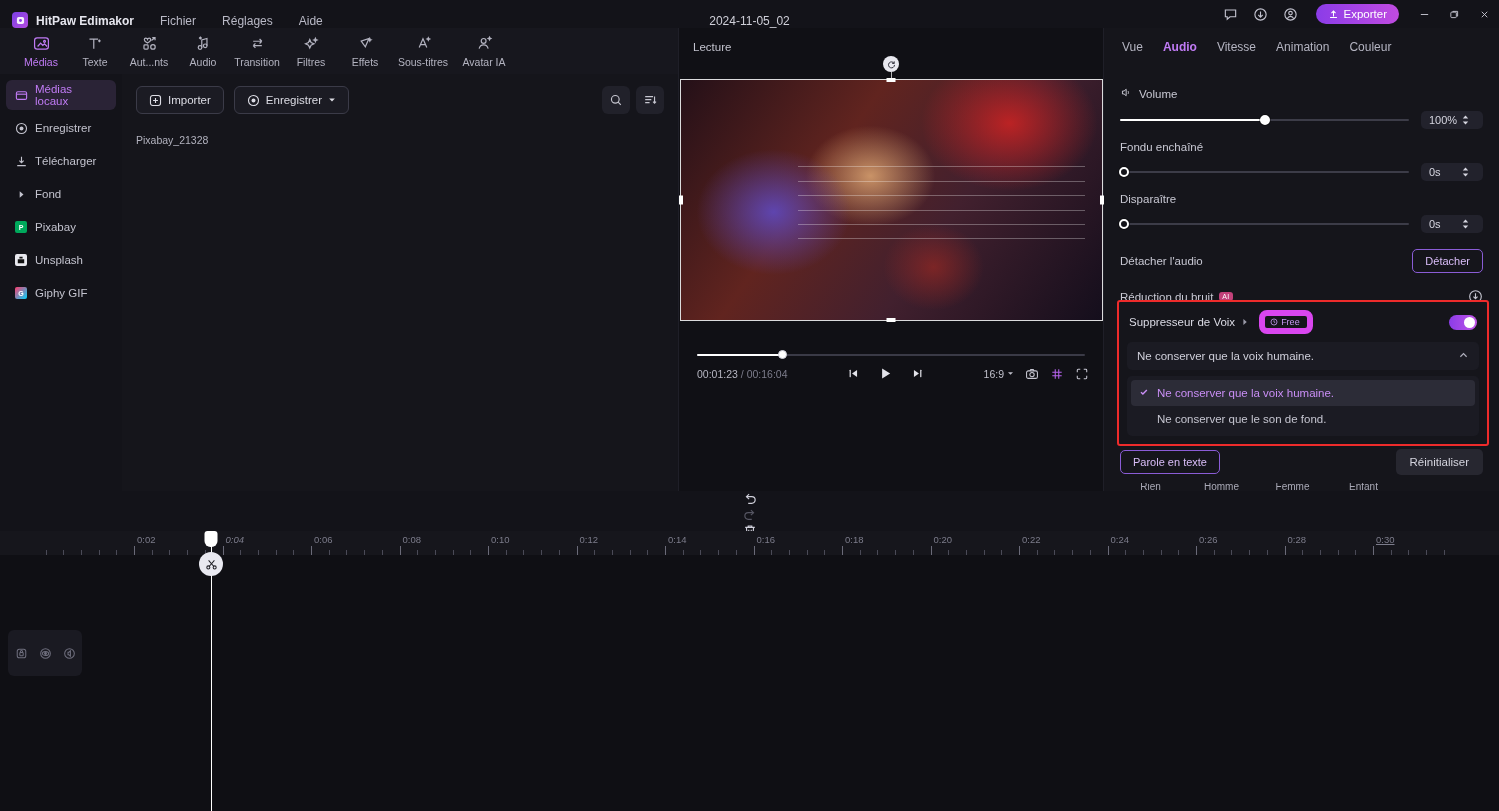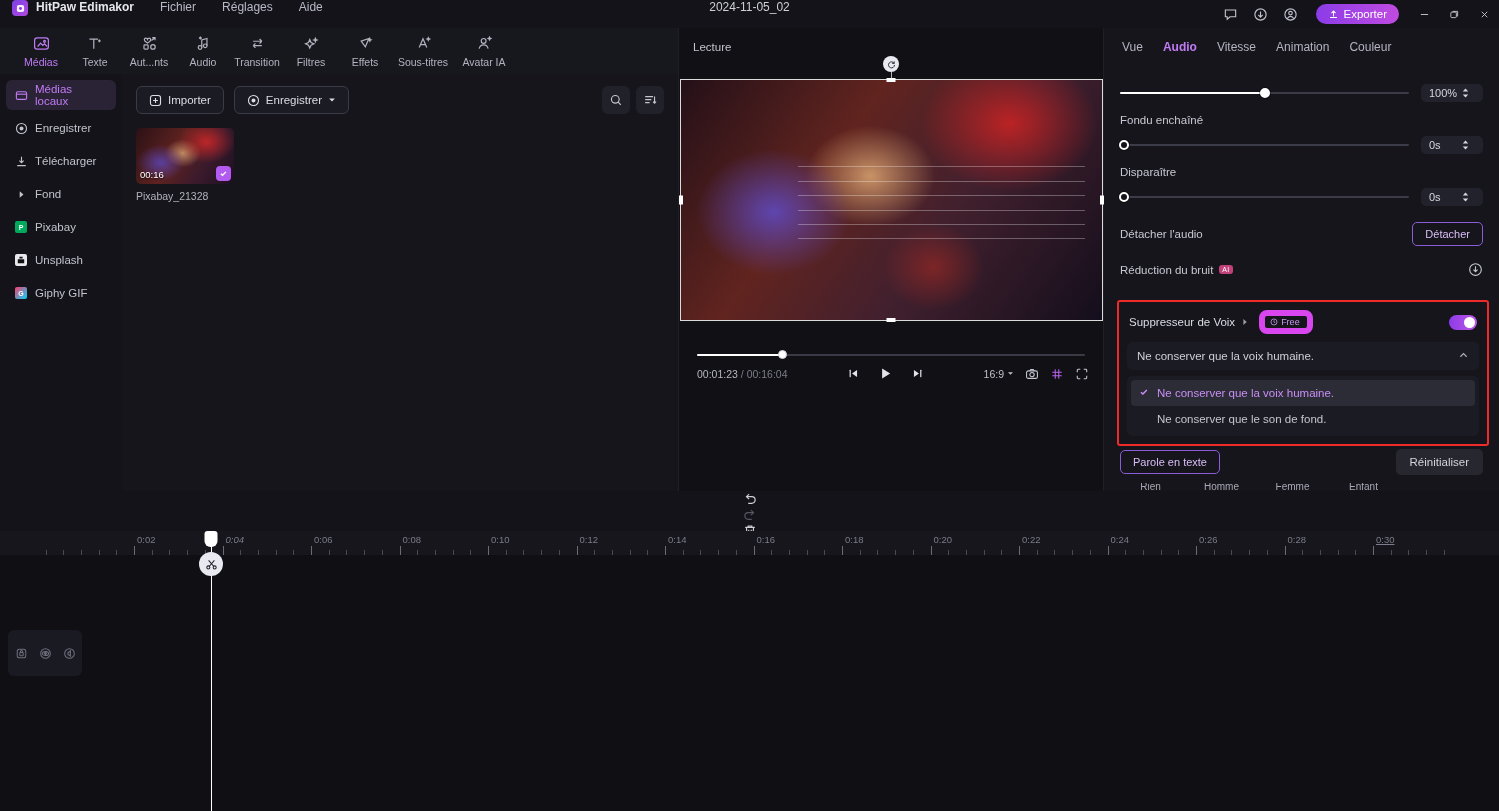--- a/index.html
+++ b/index.html
@@ -9,21 +9,21 @@
     font-family: "Liberation Sans", sans-serif;
     color: #d8d8e0;
     overflow: hidden;
     -webkit-font-smoothing: antialiased;
   }
   .app { position: relative; width: 1499px; height: 811px; }
 
   
   .titlebar {
     position: absolute; top: 0; left: 0; width: 1499px; height: 28px;
-    background: #131319; display: flex; align-items: flex-start;
+    background: #131319; display: flex; align-items: flex-end;
   }
   .logo-box {
     width: 16px; height: 16px; margin-left: 12px; border-radius: 4px;
     background: linear-gradient(135deg,#7b3fe4,#b34be0);
     display: flex; align-items: center; justify-content: center;
     font-size: 8px; color: #fff;
   }
   .app-name { margin-left: 8px; font-size: 12px; color: #e6e6ee; font-weight: 600; }
   .menu-row { display: flex; margin-left: 26px; gap: 26px; }
   .menu-item { font-size: 12px; color: #b9b9c6; cursor: default; }
@@ -531,28 +531,20 @@
         <div class="sq-btn">
           <svg width="14" height="14" viewBox="0 0 16 16" fill="none" stroke="currentColor" stroke-width="1.3">
               <path d="M2.5 4.2h9M2.5 7.6h7M2.5 11h5"></path>
               <path d="M13.2 4v7.4M11.5 9.8l1.7 1.8 1.7-1.8"></path>
             </svg>
         </div>
       </div>
     </div>
     <div class="mp-grid">
       <div class="media-card">
-        <div class="media-thumb">
-          <div class="dur-pill">00:16</div>
-          <div class="check-pill">
-            <svg width="9" height="9" viewBox="0 0 12 12" fill="none" stroke="#fff" stroke-width="1.8">
-                <path d="M2.6 6.2 4.8 8.4 9.2 3.8"></path>
-              </svg>
-          </div>
-        </div>
         <div class="media-name">Pixabay_21328</div>
       </div>
     </div>
   </div>
 
   <div class="preview">
     <div class="pv-header">
       <span>Lecture</span>
     </div>
     <div class="pv-stage">
@@ -634,20 +626,29 @@
   <div class="props">
     <div class="pr-tabs">
       <div class="pr-tab">Vue</div>
       <div class="pr-tab active">Audio</div>
       <div class="pr-tab">Vitesse</div>
       <div class="pr-tab">Animation</div>
       <div class="pr-tab">Couleur</div>
     </div>
     <div class="pr-body">
 
+      <div class="row-label">
+        <span>
+          <svg width="13" height="13" viewBox="0 0 16 16" fill="none" stroke="currentColor" stroke-width="1.2">
+              <path d="M3 6.2h2L7.6 4v8L5 9.8H3z"></path>
+              <path d="M9.8 6.2c.8.9.8 2.7 0 3.6"></path>
+            </svg>
+        </span>
+        <span>Volume</span>
+      </div>
       <div class="slider-row">
         <div class="sl">
           <div class="sl-track"></div>
           <div class="sl-fill" id="volfill" style="width: 50%;"></div>
           <div class="sl-knob" id="volknob" style="left: 50%;"></div>
         </div>
         <div class="num-field">
           <span>100%</span>
           <span class="spin">
             <svg width="7" height="4" viewBox="0 0 8 5" fill="currentColor">

